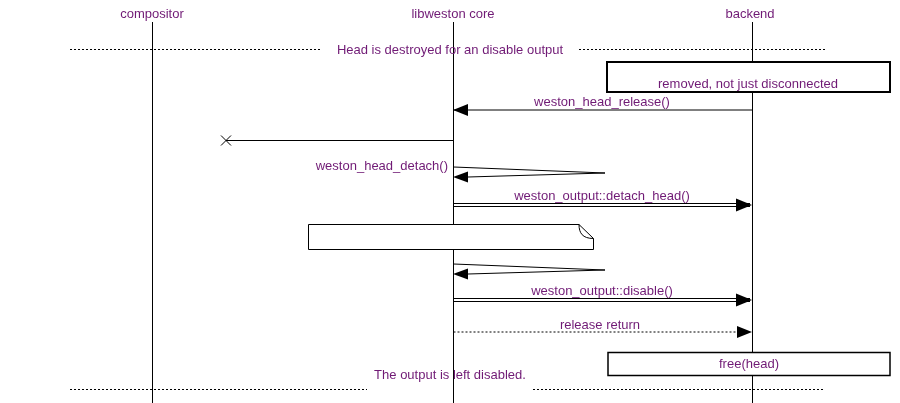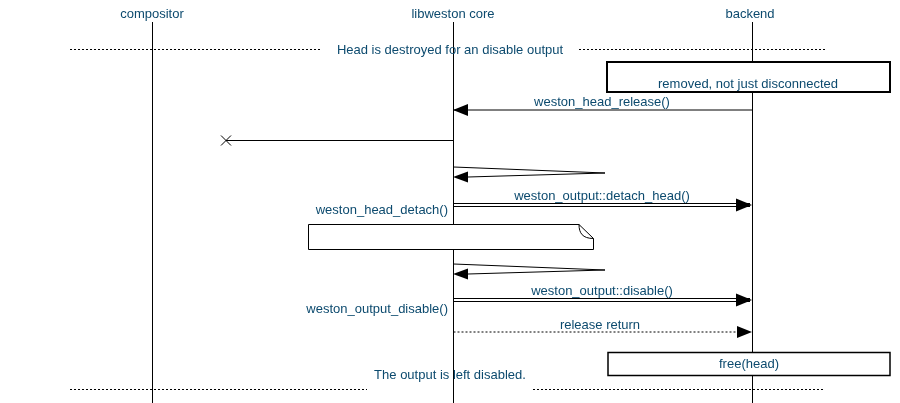--- a/index.html
+++ b/index.html
@@ -1,22 +1,22 @@
 <!DOCTYPE html>
 <html><head>
 <meta charset="utf-8">
 <style>
   html,body{margin:0;padding:0;background:#fff;}
   #canvas{position:relative;width:900px;height:403px;background:#fff;overflow:hidden;
           font-family:"Liberation Sans",sans-serif;}
   #canvas svg{position:absolute;left:0;top:0;}
   .t{position:absolute;font-family:"Liberation Sans",sans-serif;font-size:13px;line-height:13px;
-     color:#0c4a6e;white-space:nowrap;}
+     color:#701a75;white-space:nowrap;}
   .c{transform:translateX(-50%);}
-  .ra{text-align:right;margin-top:44px;}
+  .ra{text-align:right;}
 </style>
 </head>
 <body>
 
 <div id="canvas">
 
   <svg width="900" height="403" viewBox="0 0 900 403">
 
     <line x1="70" y1="49.5" x2="321" y2="49.5" stroke="#000" stroke-width="1" stroke-dasharray="2 2"></line>
     <line x1="579" y1="49.5" x2="825" y2="49.5" stroke="#000" stroke-width="1" stroke-dasharray="2 2"></line>
@@ -67,17 +67,16 @@
 
   <div class="t c" style="left:450px;top:43px">Head is destroyed for an disable output</div>
   <div class="t c" style="left:450px;top:368px">The output is left disabled.</div>
 
   <div class="t c" style="left:748px;top:77px">removed, not just disconnected</div>
   <div class="t c" style="left:749px;top:357px">free(head)</div>
 
   <div class="t c" style="left:602px;top:95px">weston_head_release()</div>
   <div class="t ra" style="right:452px;top:159px">weston_head_detach()</div>
   <div class="t c" style="left:602px;top:189px">weston_output::detach_head()</div>
-  <div class="t ra" style="right:452px;top:258px">weston_output_disable()</div>
   <div class="t c" style="left:602px;top:284px">weston_output::disable()</div>
   <div class="t c" style="left:600px;top:318px">release return</div>
 
 </div>
 
 </body></html>

